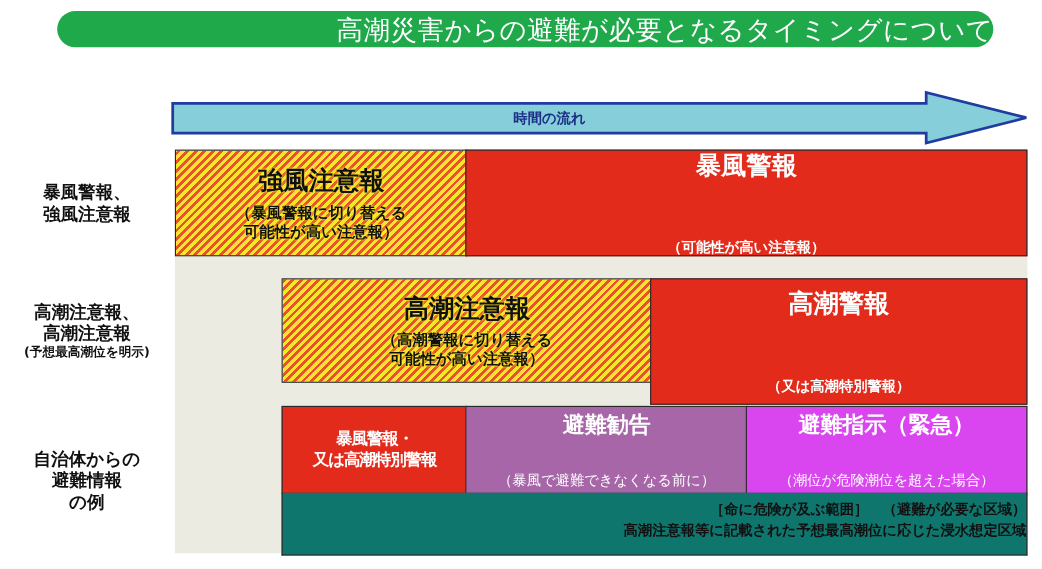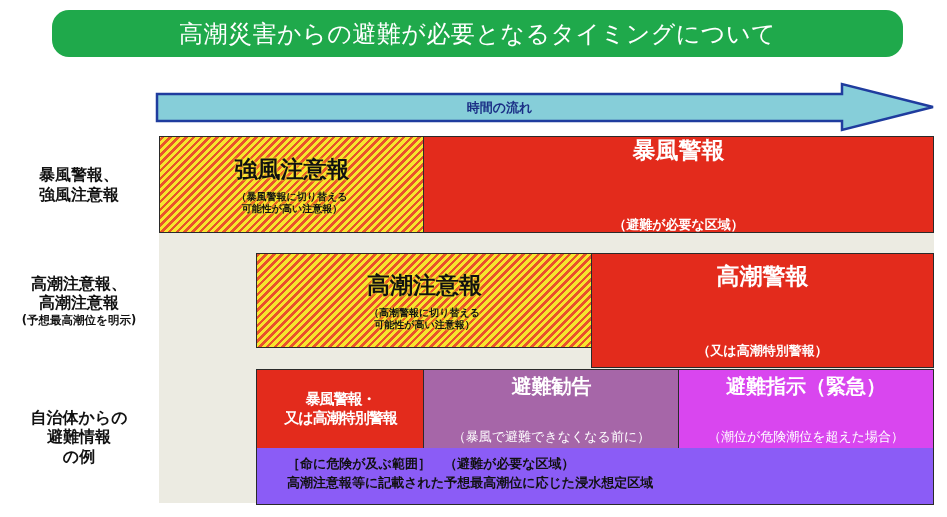--- a/index.html
+++ b/index.html
@@ -3,23 +3,23 @@
 <meta charset="utf-8">
 <style>
   html, body { margin:0; padding:0; }
   body {
     width:947px; height:517px; position:relative; overflow:hidden;
     background:#ffffff;
     font-family:"DejaVu Sans", "Liberation Sans", sans-serif;
   }
   .abs { position:absolute; box-sizing:border-box; }
   .banner {
-    left:52px; top:10px; width:851px; height:47px;
+    left:52px; top:10px; width:851px; height:33px;
     background:#1fa94b; border-radius:17px;
-    display:flex; align-items:center; justify-content:center;
+    display:flex; align-items:center; justify-content:flex-end;
     color:#fff; font-size:24px; letter-spacing:0.5px;
   }
   .arrow { left:155px; top:82px; width:785px; height:50px; }
   .arrow-label {
     left:157px; top:94px; width:685px; height:27px;
     display:flex; align-items:center; justify-content:center;
     color:#1b2f86; font-weight:bold; font-size:13px;
   }
   .gray-bg { left:159px; top:136px; width:775px; height:367px; background:#ecebe2; }
   .row-label {
@@ -32,33 +32,33 @@
   .box {
     border:1.5px solid #2a2a2a;
     display:flex; flex-direction:column; align-items:center; justify-content:center;
     text-align:center;
   }
   .stripe {
     background: repeating-linear-gradient(-45deg, #f6e52e 0px, #f6e52e 3px, #e9512b 3px, #e9512b 5.5px);
     color:#111;
   }
   .stripe .title { font-size:23px; font-weight:bold; text-shadow: 0 0 3px #f6e52e, 0 0 2px #f6e52e; }
-  .stripe .sub { font-size:10px; font-weight:bold; line-height:1.25; margin-top:6px; text-shadow: 0 0 3px #f6e52e, 0 0 2px #f6e52e; }
+  .stripe .sub { font-size:14px; font-weight:bold; line-height:1.25; margin-top:6px; text-shadow: 0 0 3px #f6e52e, 0 0 2px #f6e52e; }
   .red { background:#e32b1c; color:#fff;gap:40px; }
   .red .title { font-size:23px; font-weight:bold; }
   .red .sub { font-size:13px; font-weight:bold; margin-top:10px; }
   .lpurple { background:#a666a8; color:#fff; }
   .dpurple { background:#d946ef; color:#fff;justify-content:center; }
   .ev .title { font-size:20px; font-weight:bold; }
   .ev .sub { font-size:13px; margin-top:28px; }
   .ev-red .title { font-size:15px; font-weight:bold; line-height:1.3; letter-spacing:-1px; }
   .note {
     left:256px; top:448px; width:678px; height:57px;
-    background:#8b5cf6; border:1.5px solid #2a2a2a; border-top:none;
-    padding:7px 0 0 30px; font-size:13px; font-weight:bold; color:#111; line-height:1.45;
+    background:#0f766e; border:1.5px solid #2a2a2a; border-top:none;
+    padding:7px 0 0 30px; font-size:13px; font-weight:bold; color:#111; line-height:1.45;text-align:right;
   }
 </style>
 </head>
 <body>
 
 <div class="abs banner">
   <span>高潮災害からの避難が必要となるタイミングについて</span>
 </div>
 
 <svg class="abs arrow" viewBox="0 0 785 50" width="785" height="50">
@@ -76,21 +76,21 @@
 </div>
 <div class="abs box stripe" style="left:159px;top:136px;width:266px;height:97px;">
   <span class="title">強風注意報</span>
   <span class="sub">
     <span>（暴風警報に切り替える</span><br>
     <span>可能性が高い注意報）</span>
   </span>
 </div>
 <div class="abs box red" style="left:423px;top:136px;width:511px;height:97px;">
   <span class="title">暴風警報</span>
-  <span class="sub">（避難が必要な区域）</span>
+  <span class="sub">（可能性が高い注意報）</span>
 </div>
 
 <div class="abs row-label" style="top:253px;height:95px;">
   <span class="big">高潮注意報、</span>
   <span class="big">高潮注意報</span>
   <span class="small">(予想最高潮位を明示)</span>
 </div>
 <div class="abs box stripe" style="left:256px;top:253px;width:337px;height:95px;">
   <span class="title">高潮注意報</span>
   <span class="sub">

